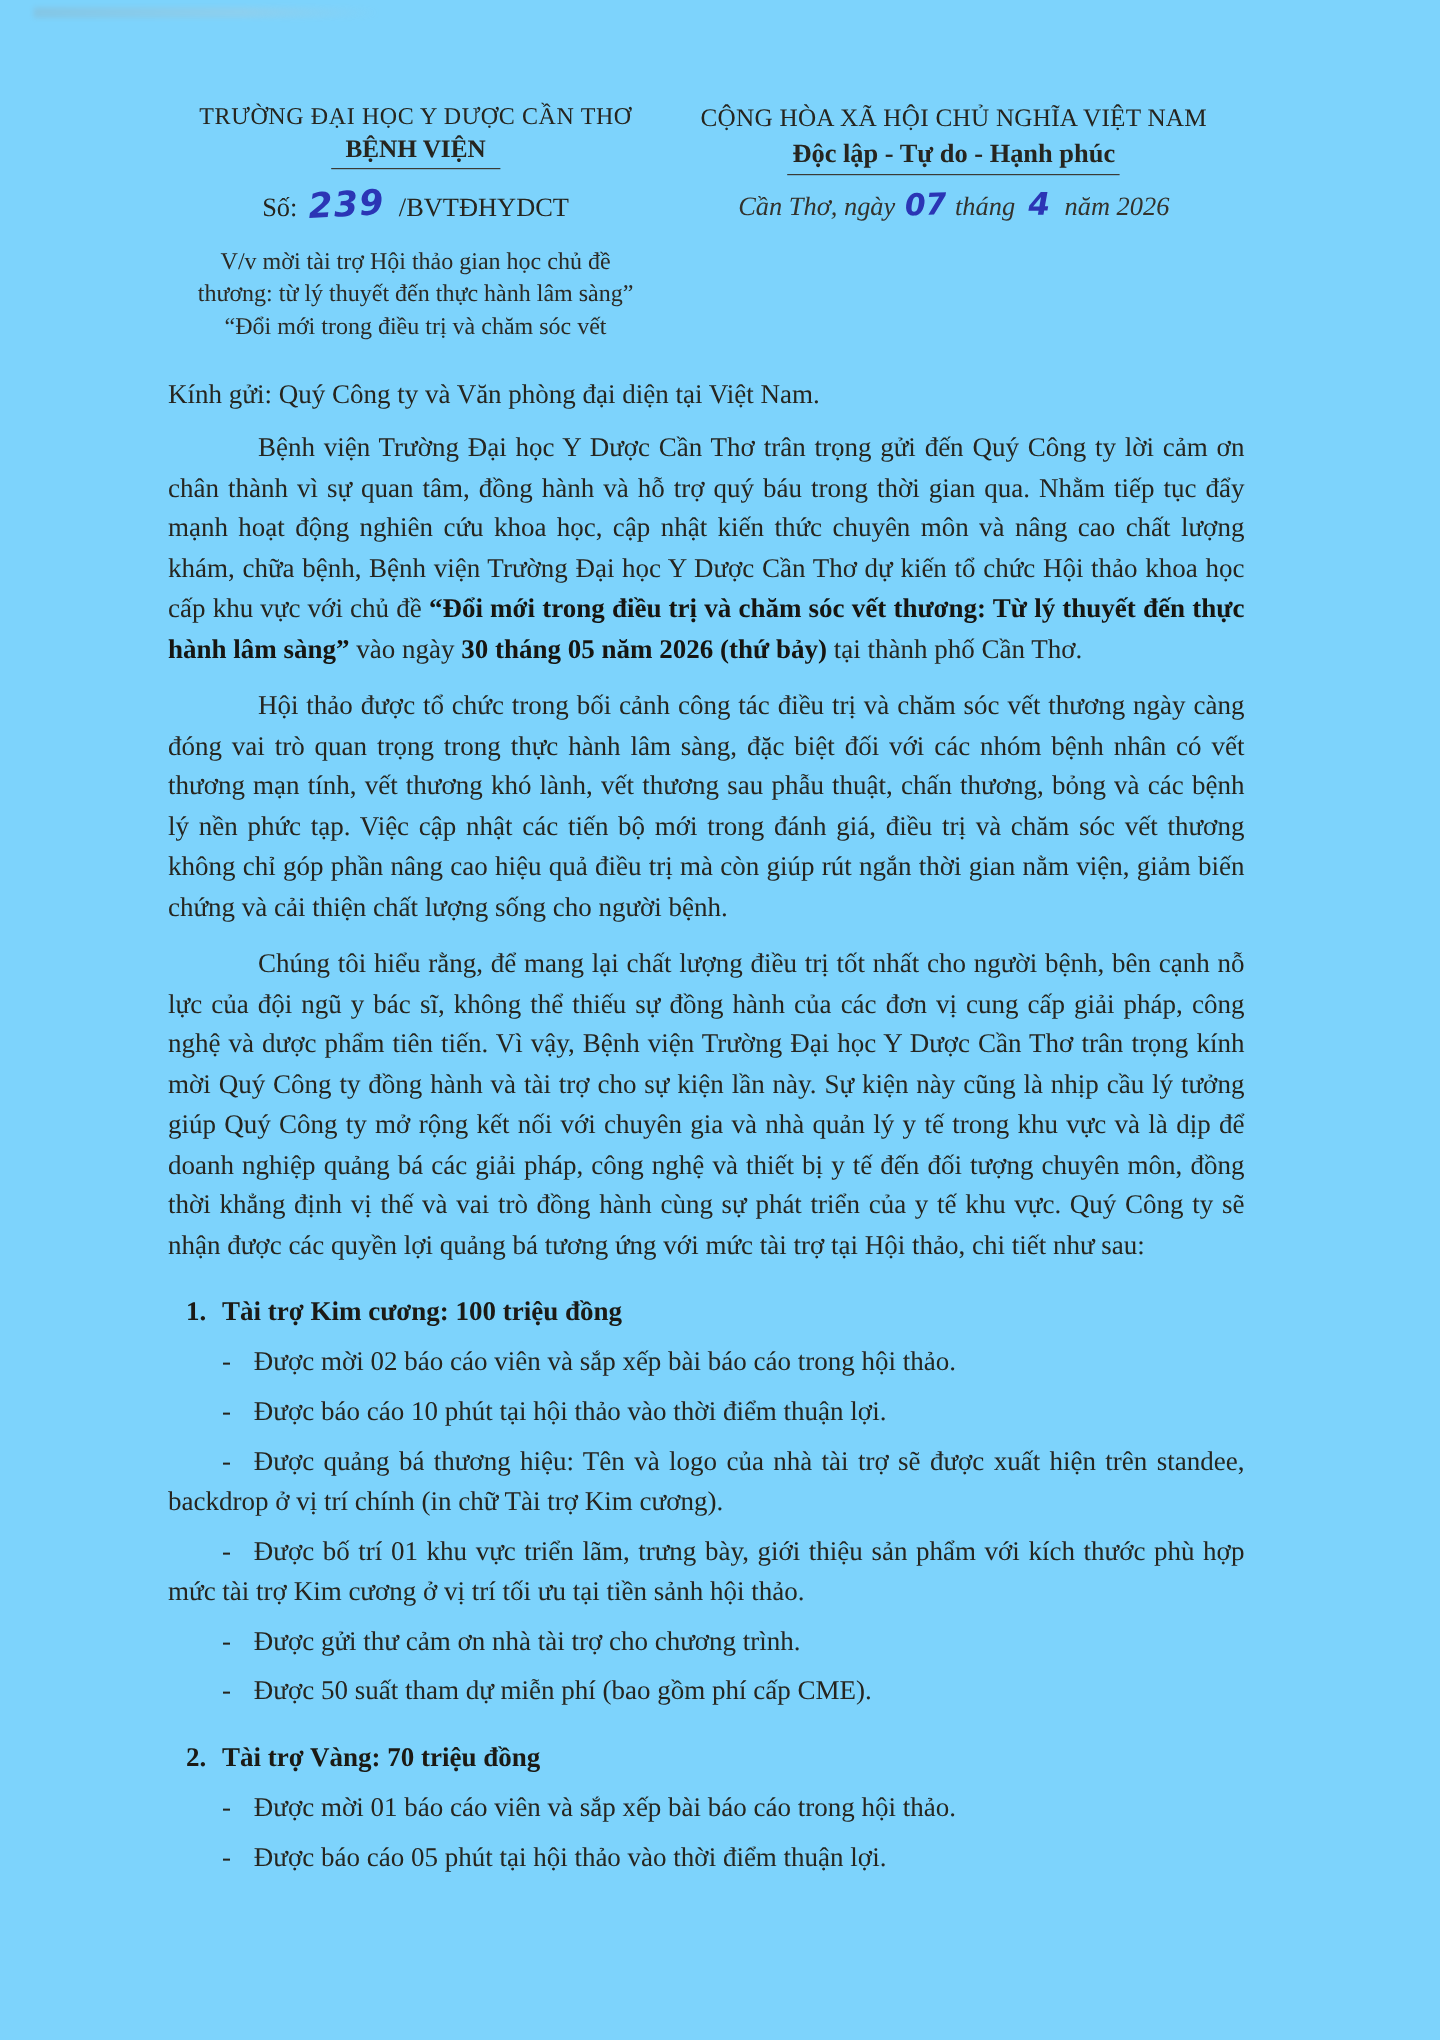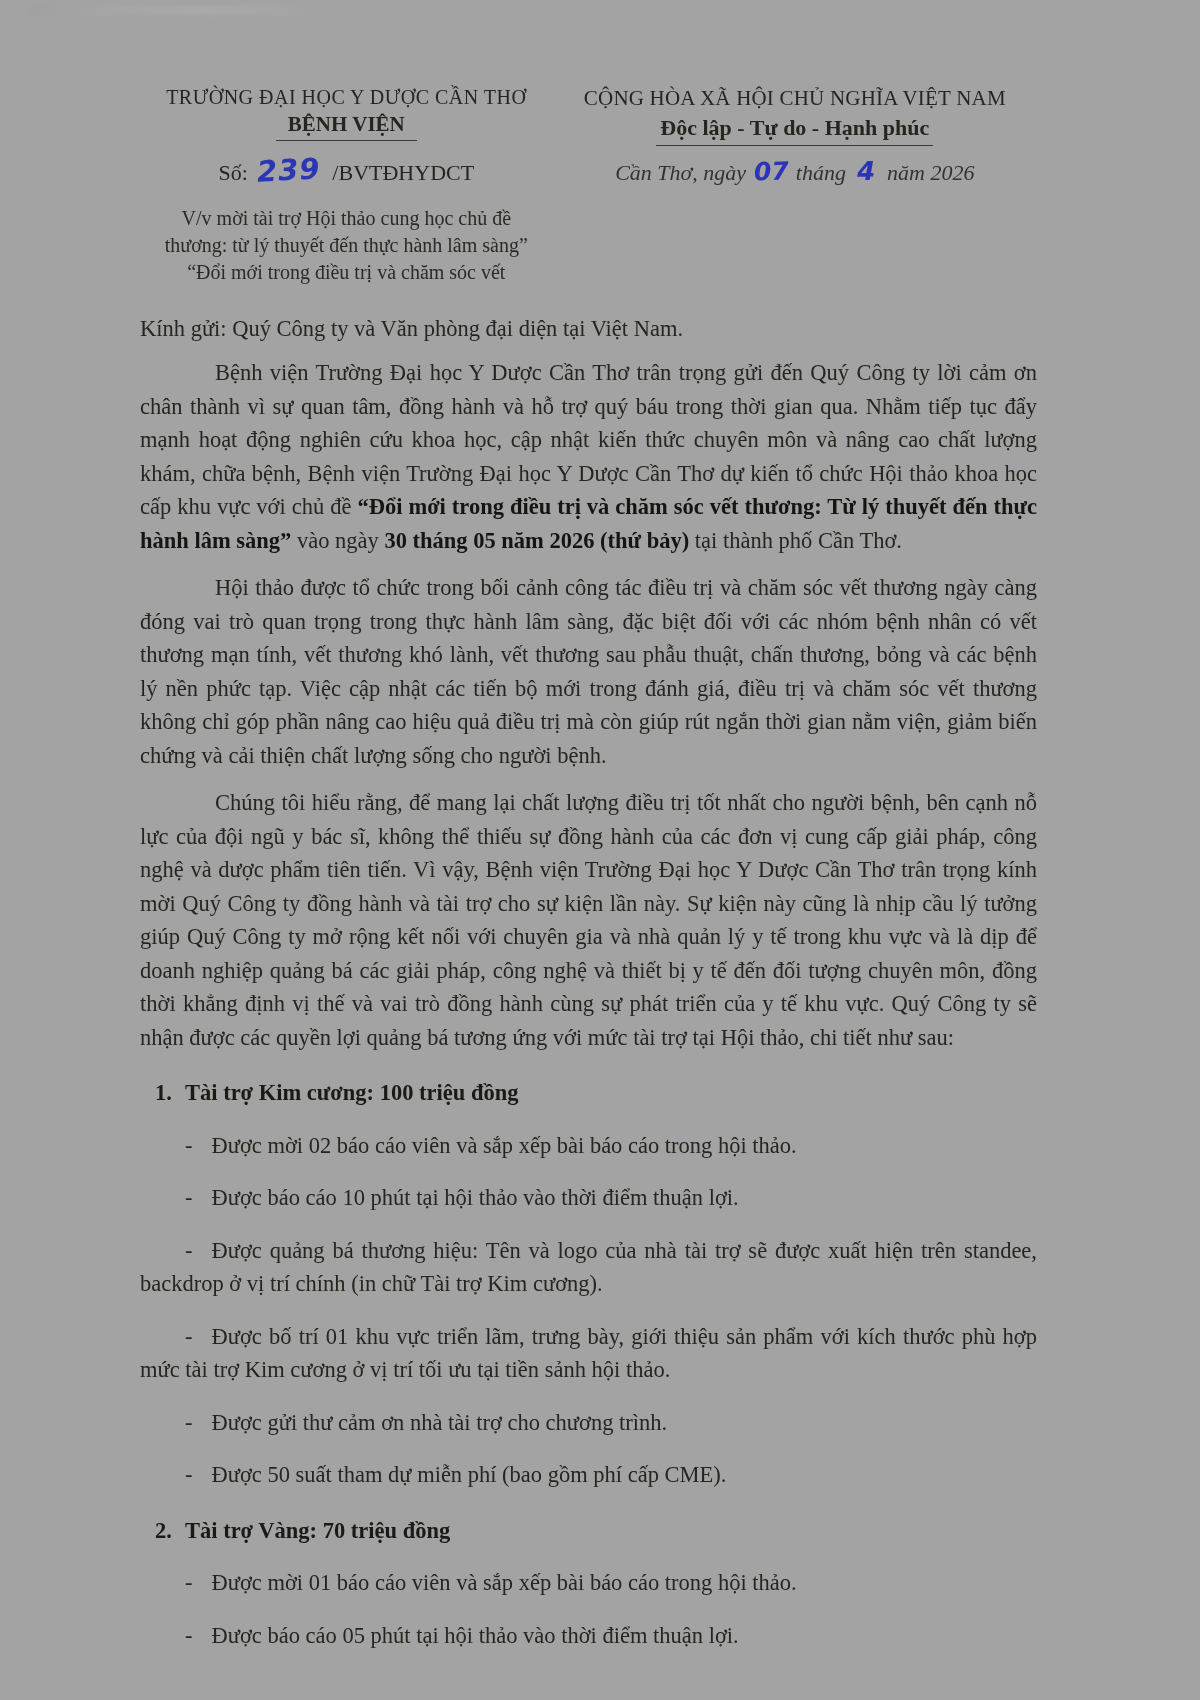--- a/index.html
+++ b/index.html
@@ -1,20 +1,20 @@
 <!DOCTYPE html>
 <html><head>
 <meta charset="utf-8">
 <style>
   html,body{margin:0;padding:0;background:#e8e8e6;}
   .page{
     position:relative;
     width:1200px;height:1700px;
     margin:0 auto;
-    background:#a3a3a3;
+    background:#7dd3fc;
     font-family:"Liberation Serif","DejaVu Serif",serif;
     color:#26251f;
     overflow:hidden;
     box-sizing:border-box;
     padding:86px 163px 0 140px;
   }
   .scan-smudge{
     position:absolute;left:28px;top:6px;width:290px;height:9px;
     background:linear-gradient(90deg,#9a9a98,#c4c4c2 60%,transparent);
     opacity:.22;filter:blur(2px);
@@ -49,41 +49,41 @@
     text-indent:75px;margin:14px 0 0 0;
   }
   .b{font-weight:bold;color:#161511;}
   .sec-head{
     font-size:22.5px;line-height:33.5px;font-weight:bold;color:#1b1a15;
     margin:22px 0 0 0;padding-left:15px;
   }
   .sec-head .num{display:inline-block;min-width:30px;}
   p.bullet{
     font-size:22.5px;line-height:33.5px;text-align:justify;
-    text-indent:45px;margin:19px 0 0 0;
+    text-indent:45px;margin:8px 0 0 0;
   }
   .dash{display:inline-block;margin-right:19px;text-indent:0;}
 </style>
 </head>
 <body>
 
 <div class="page">
   <div class="scan-smudge"></div>
 
   <div class="hdr">
     <div class="hdr-left">
       <div class="hl1">TRƯỜNG ĐẠI HỌC Y DƯỢC CẦN THƠ</div>
       <div class="hl2"><span>BỆNH VIỆN</span></div>
       <div class="so-line">
         <span>Số:</span>
         <span class="hand hand-239">239</span>
         <span>/BVTĐHYDCT</span>
       </div>
       <div class="subject">
-        <div>V/v mời tài trợ Hội thảo cung học chủ đề</div>
+        <div>V/v mời tài trợ Hội thảo gian học chủ đề</div>
         <div>thương: từ lý thuyết đến thực hành lâm sàng”</div>
         <div>“Đổi mới trong điều trị và chăm sóc vết</div>
       </div>
     </div>
     <div class="hdr-right">
       <div class="hr1">CỘNG HÒA XÃ HỘI CHỦ NGHĨA VIỆT NAM</div>
       <div class="hr2"><span>Độc lập - Tự do - Hạnh phúc</span></div>
       <div class="date-line">
         <span>Cần Thơ, ngày</span>
         <span class="hand hand-day">07</span>

